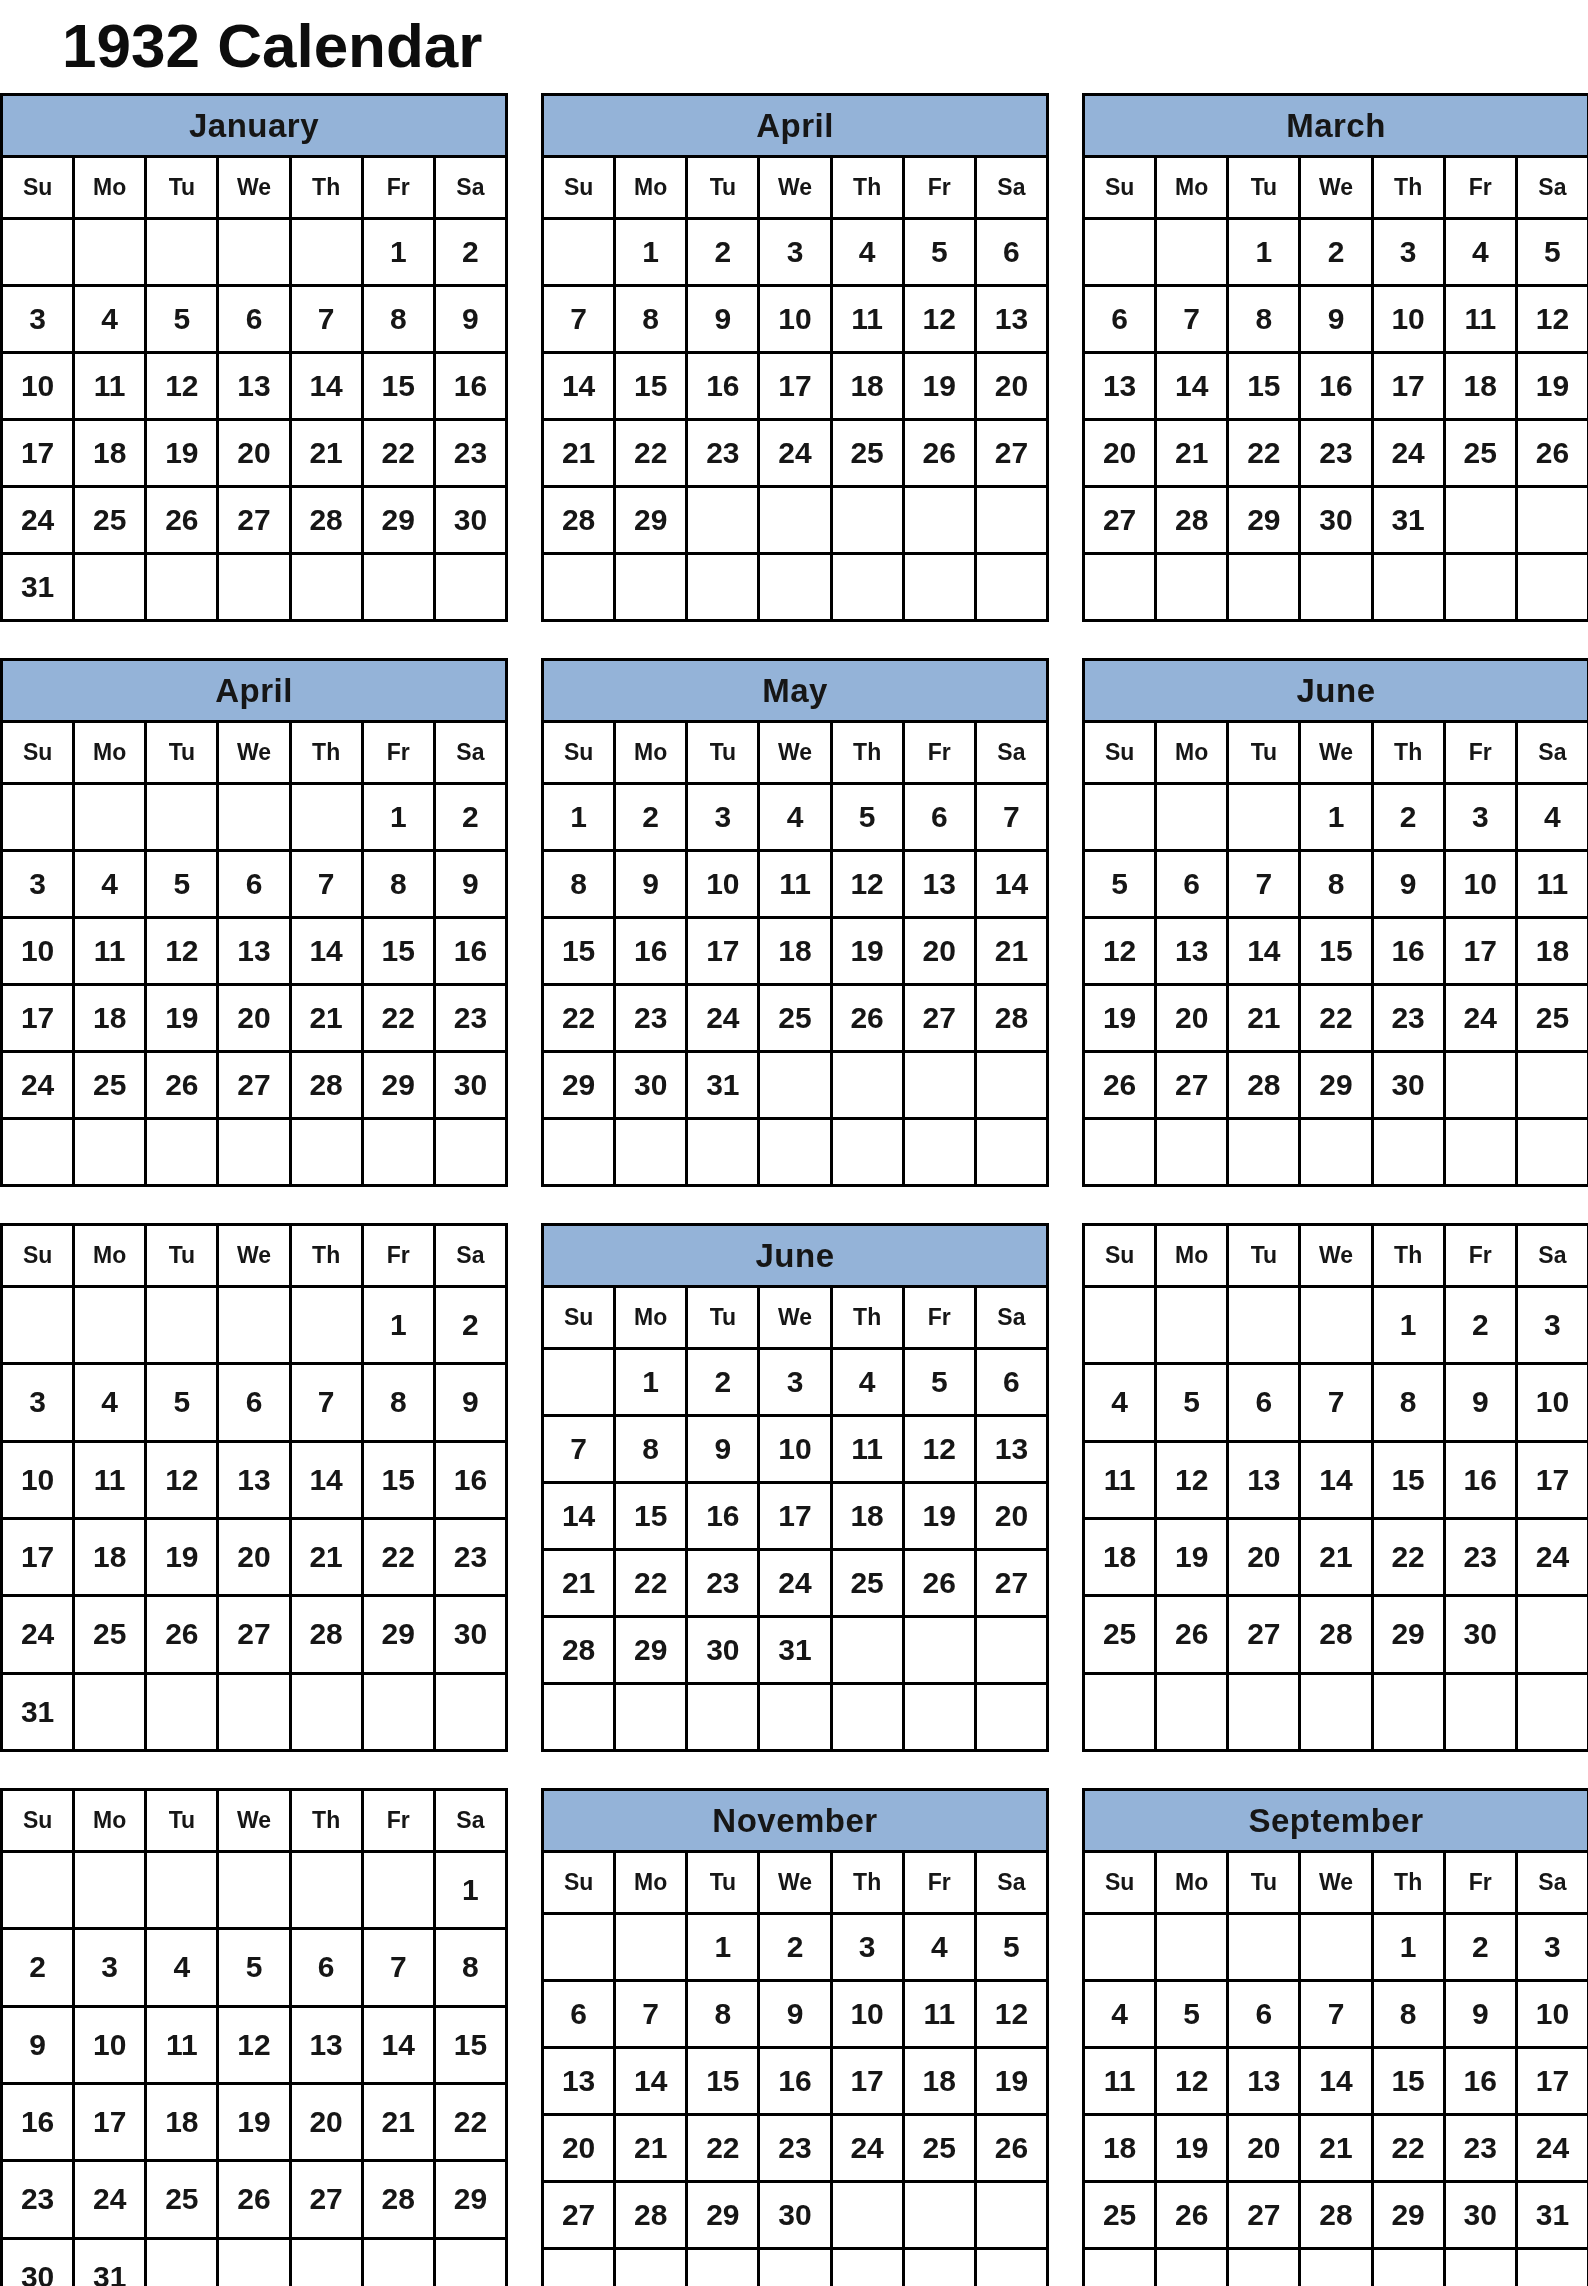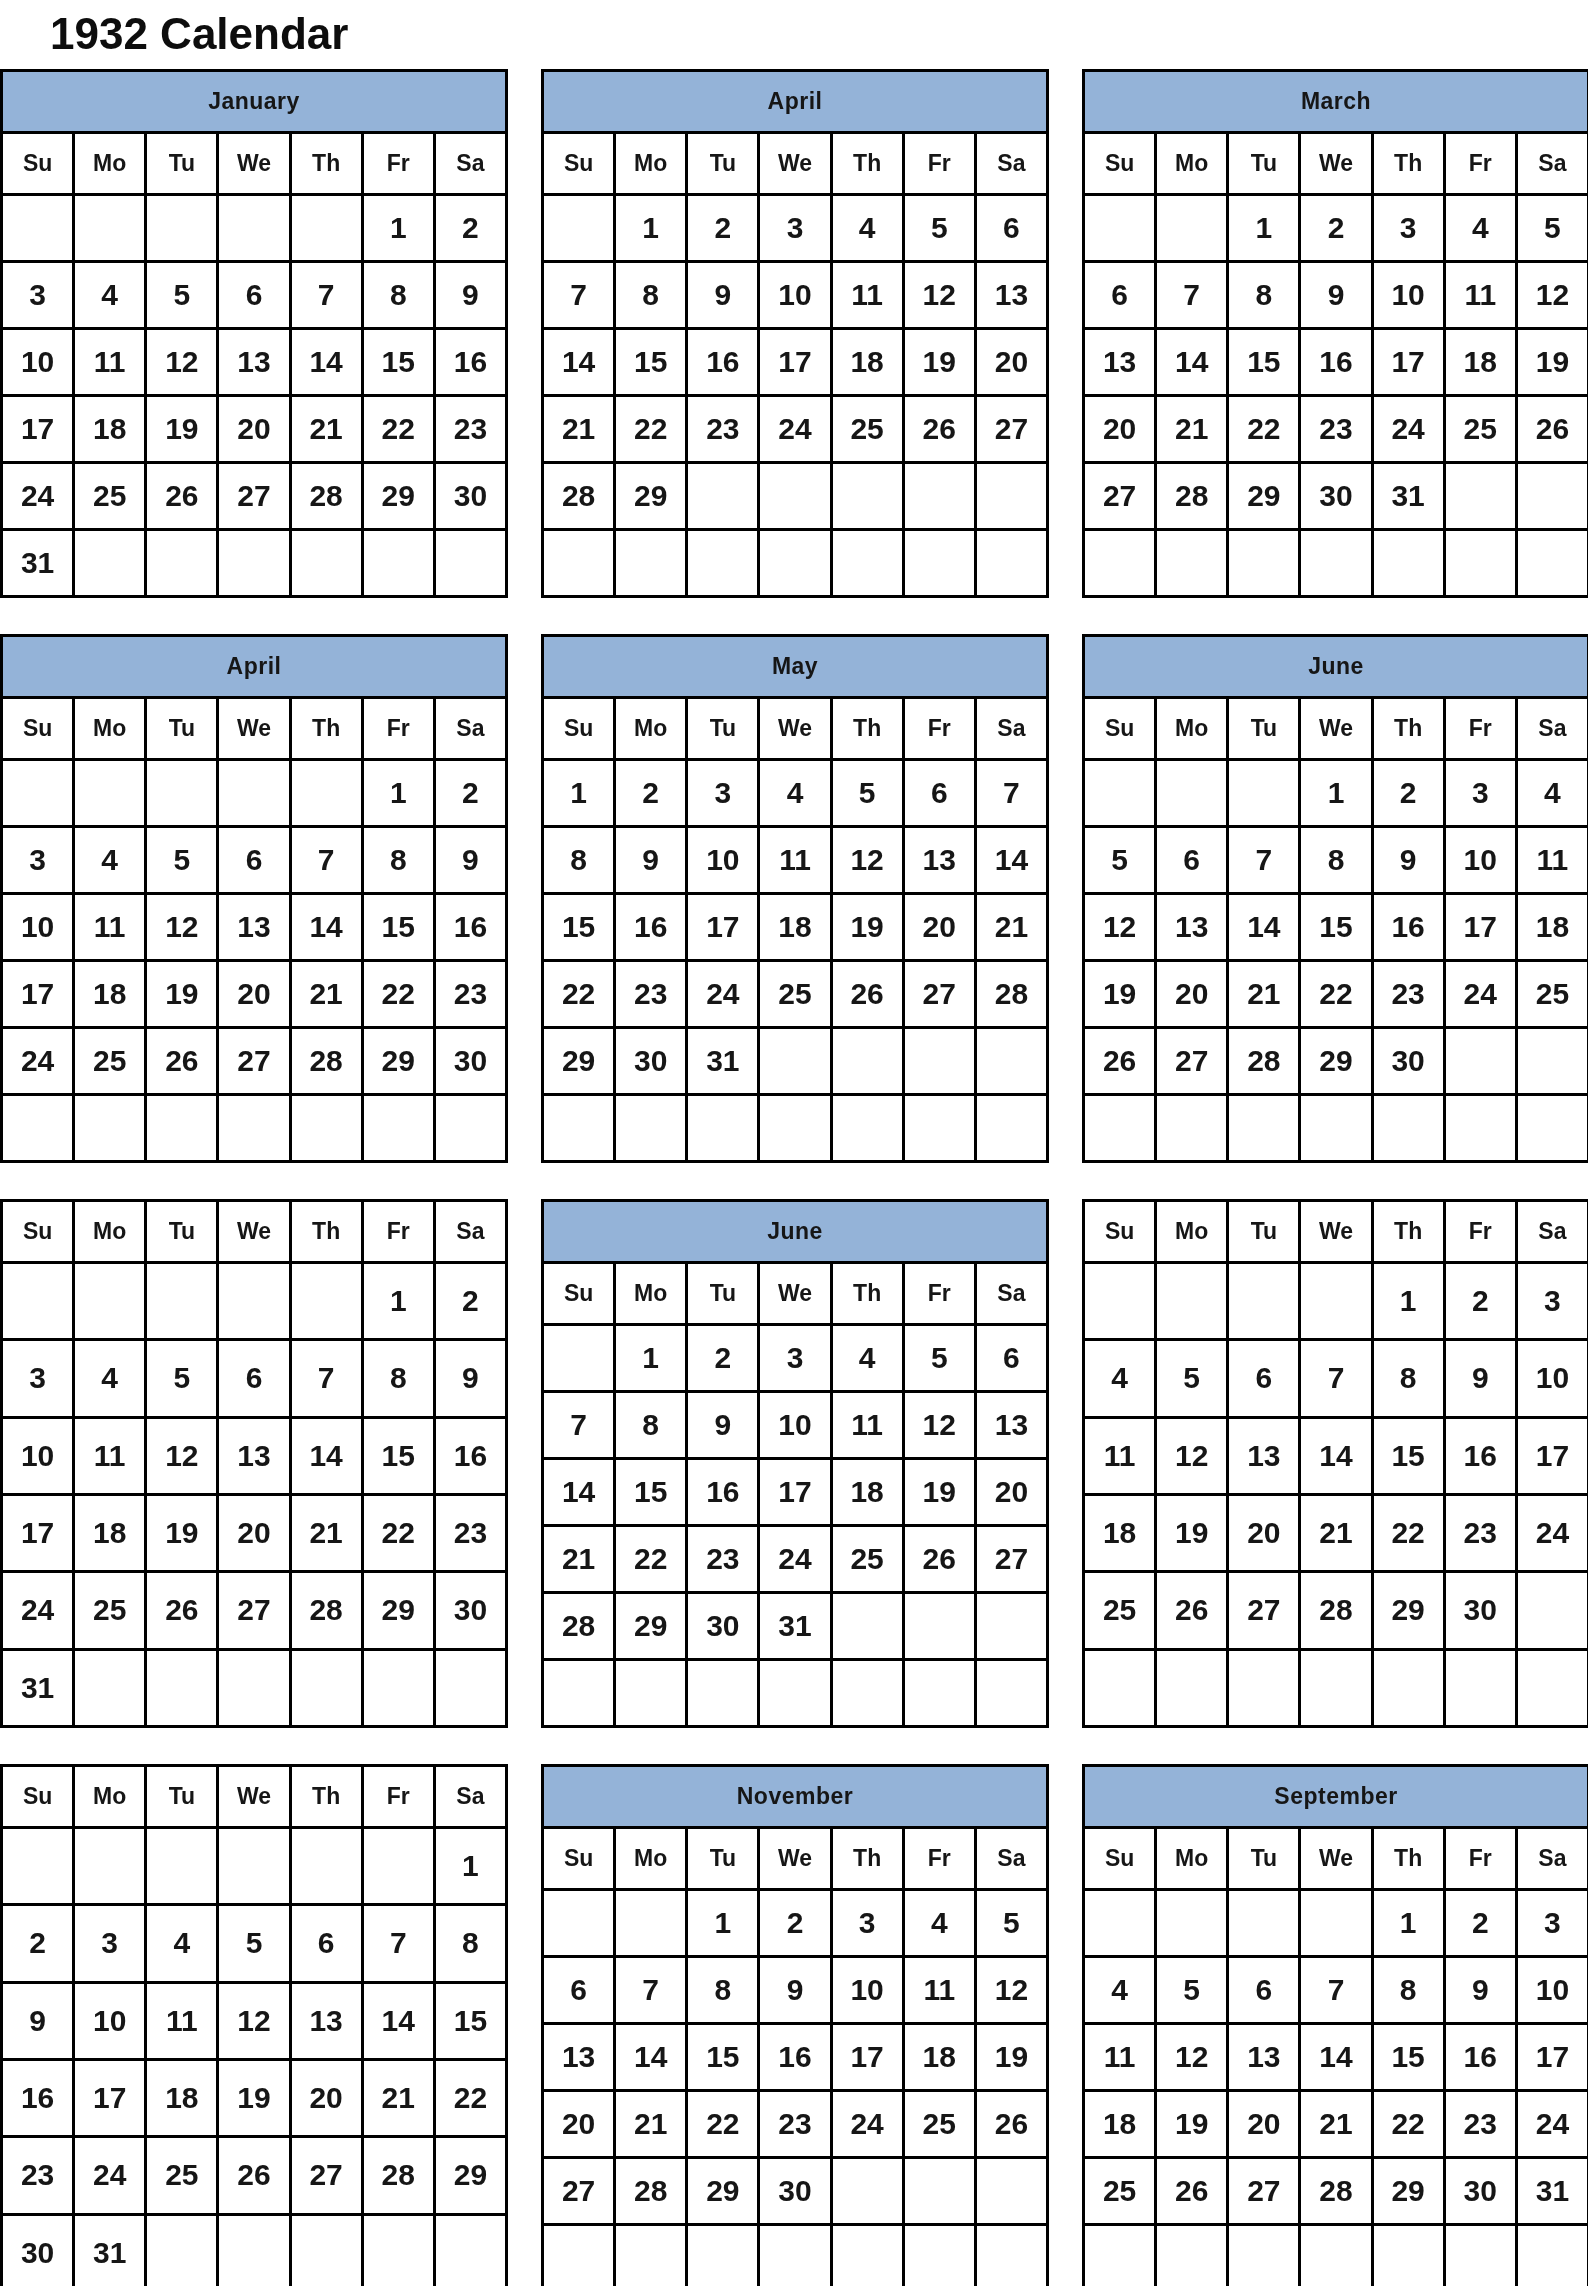--- a/index.html
+++ b/index.html
@@ -10,25 +10,25 @@
   }
   html,body{margin:0;padding:0;}
   body{
     width:1589px;
     height:2287px;
     background:#ffffff;
     font-family:"Liberation Sans", sans-serif;
     overflow:hidden;
   }
   h1.page-title{
-    margin:4px;
+    margin:16px;
     box-sizing:border-box;
     height:61px;
     padding:2px 0 0 46px;
-    font-size:44px;
+    font-size:62px;
     line-height:55px;
     font-weight:700;
     color:#0d0d0d;
   }
   .calendar-grid{
     display:grid;
     grid-template-columns:repeat(3,508px);
     column-gap:33px;
     row-gap:36px;
   }
@@ -43,21 +43,21 @@
     padding:0;
     text-align:center;
     vertical-align:middle;
     font-weight:700;
     color:var(--ink);
     overflow:hidden;
   }
   th.month-name{
     height:59px;
     background:var(--header-bg);
-    font-size:23px;
+    font-size:33px;
     letter-spacing:0.5px;
   }
   tr.dow-row th{
     height:59px;
     font-size:23px;
     background:#ffffff;
   }
   td.day-cell{
     height:64px;
     font-size:30px;

